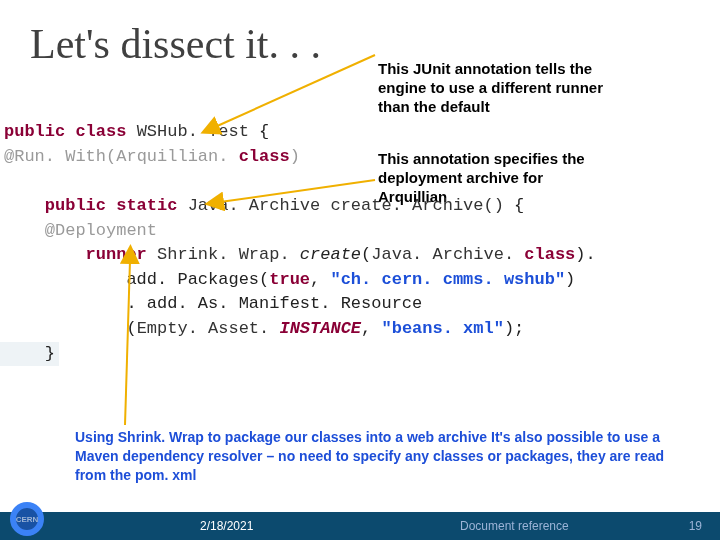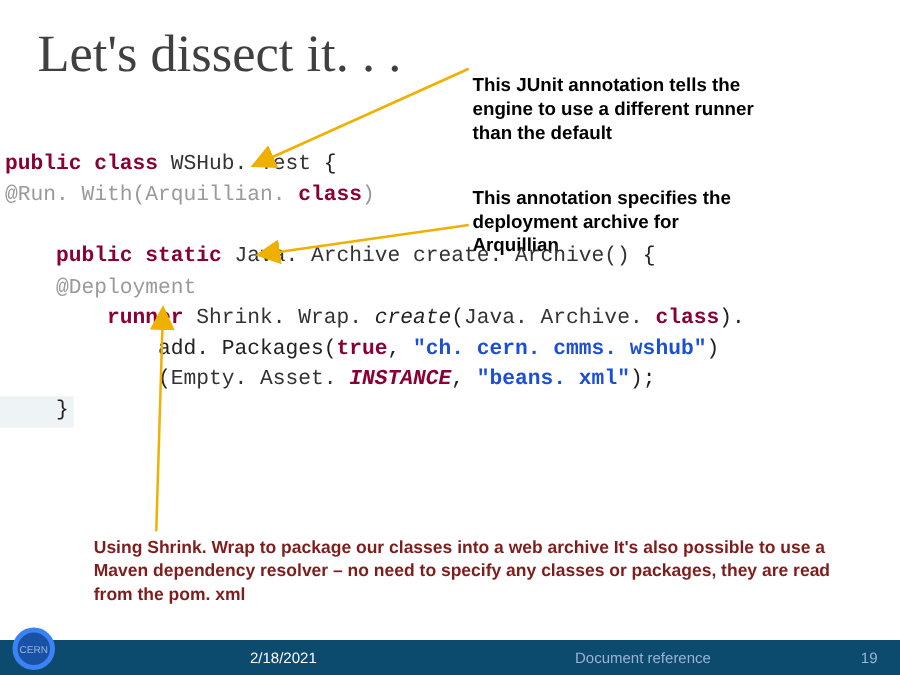--- a/index.html
+++ b/index.html
@@ -29,21 +29,21 @@
   }
   .annot1 { left: 378px; top: 12px; width: 230px; margin-top: 48px; }
   .annot2 { left: 378px; top: 150px; width: 230px; }
   .body-note {
     position: absolute;
     left: 75px;
     top: 428px;
     width: 620px;
     font-size: 14px;
     font-weight: 700;
-    color: #7f1d1d;
+    color: #1d4ed8;
     line-height: 1.35;
   }
   .code {
     position: absolute;
     left: 4px;
     top: 120px;
     width: 700px;
     font-family: Consolas, "Courier New", monospace;
     font-size: 17px;
     line-height: 1.45;
@@ -77,27 +77,28 @@
   .footer .date { position: absolute; left: 200px; color: #fff; }
   .footer .ref  { position: absolute; left: 460px; color: #9bb3d6; }
   .footer .page { position: absolute; right: 18px; color: #9bb3d6; }
   .logo {
     position: absolute;
     left: 10px;
     bottom: 4px;
     width: 34px;
     height: 34px;
     border-radius: 50%;
-    border: 4px solid #3b82f6;
+    border: 6px solid #3b82f6;
     color: #9bb3d6;
     font-size: 8px;
     display: flex;
     align-items: center;
     justify-content: center;
     background: #1952a4;
+    font-weight: bold;
   }
   svg.arrows {
     position: absolute;
     left: 0; top: 0;
     width: 720px; height: 540px;
     pointer-events: none;
   }
 </style>
 </head>
 <body>
@@ -108,20 +109,21 @@
 <div class="annot annot2">This annotation specifies the deployment archive for Arquillian</div>
 
 <div class="code">
   <div class="ln"><span class="kw">public </span><span class="kw">class </span><span class="cls">WSHub. Test </span><span>{</span></div>
   <div class="ln"><span class="grey">@Run. With</span><span class="grey">(</span><span class="grey">Arquillian.</span><span class="kw"> class</span><span class="grey">)</span></div>
   <div class="ln">&nbsp;</div>
   <div class="ln"><span class="kw">    public static </span><span class="cls">Java. Archive </span><span class="name">create. Archive() </span><span>{</span></div>
   <div class="ln"><span class="grey">    @Deployment</span></div>
   <div class="ln"><span class="kw">        runner </span><span class="cls">Shrink. Wrap.</span><span class="ital"> create</span><span>(</span><span class="cls">Java. Archive.</span><span class="kw"> class</span><span>).</span></div>
   <div class="ln"><span>            add. Packages(</span><span class="kw">true</span><span>, </span><span class="str">"ch. cern. cmms. wshub"</span><span>)</span></div>
+  <div class="ln"><span>            . add. As. Manifest. Resource</span></div>
   <div class="ln"><span>            (</span><span class="cls">Empty. Asset.</span><span class="kw ital"> INSTANCE</span><span>, </span><span class="str">"beans. xml"</span><span>);</span></div>
   <div class="ln"><span class="band">    }</span></div>
 </div>
 
 <svg class="arrows">
   <defs>
     <marker id="ah" markerWidth="10" markerHeight="10" refX="2" refY="5" orient="auto">
       <path d="M0,0 L10,5 L0,10 Z" fill="#f0b000"></path>
     </marker>
   </defs>

